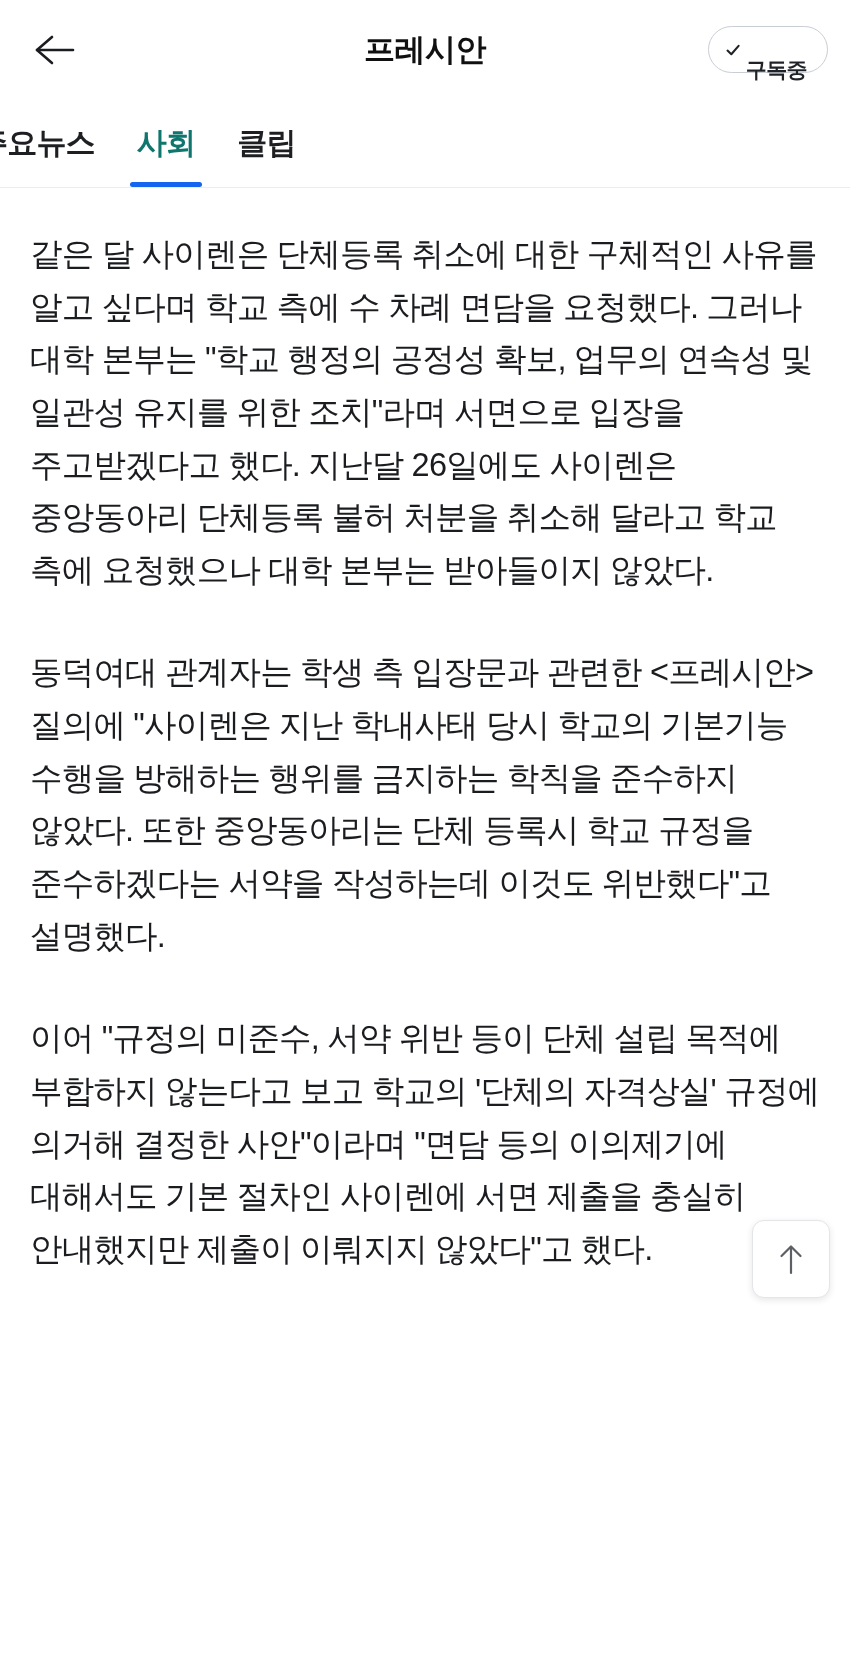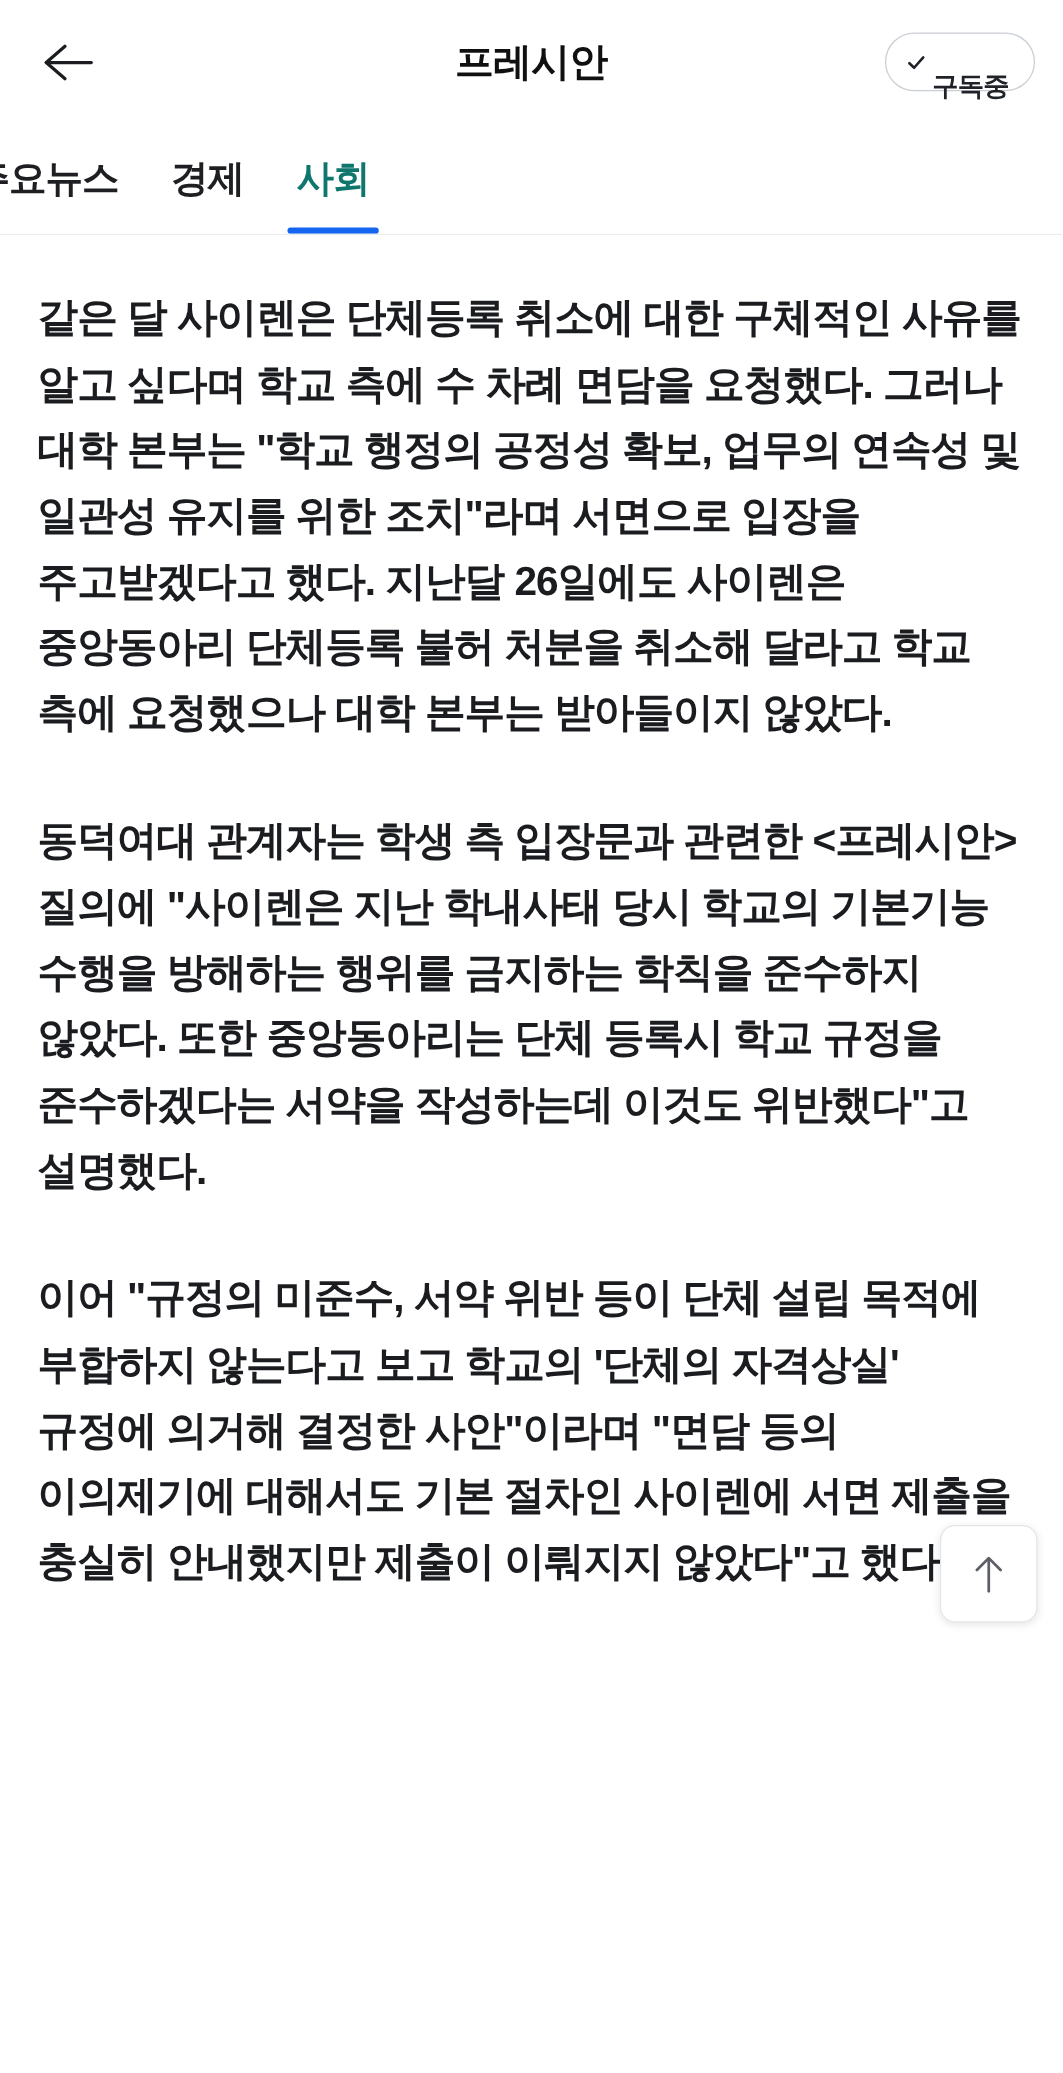--- a/index.html
+++ b/index.html
@@ -139,21 +139,20 @@
     background: #ffffff;
   }
   .article p {
     margin: 0 0 50px 0;
     font-size: 32.5px;
     line-height: 1.62;
     color: #1a1c1f;
     letter-spacing: -0.8px;
     word-break: keep-all;
     text-align: left;
-    font-weight: bold;
   }
   .article p:last-child { margin-bottom: 0; }
 
   
   .fab-top {
     position: absolute;
     right: 20px;
     bottom: 42px;
     width: 78px;
     height: 78px;
@@ -192,25 +191,25 @@
         </svg>
       </span>
       <span class="subscribe-label">구독중</span>
     </button>
   </div>
 
   <div class="tabs">
     <div class="tab">
       <span>주요뉴스</span>
     </div>
-    <div class="tab">
-      <span>경제</span>
-    </div>
     <div class="tab active">
       <span>사회</span>
+    </div>
+    <div class="tab">
+      <span>클립</span>
     </div>
   </div>
 
   <div class="article">
     <p>같은 달 사이렌은 단체등록 취소에 대한 구체적인 사유를 알고 싶다며 학교 측에 수 차례 면담을 요청했다. 그러나 대학 본부는 "학교 행정의 공정성 확보, 업무의 연속성 및 일관성 유지를 위한 조치"라며 서면으로 입장을 주고받겠다고 했다. 지난달 26일에도 사이렌은 중앙동아리 단체등록 불허 처분을 취소해 달라고 학교 측에 요청했으나 대학 본부는 받아들이지 않았다.</p>
     <p>동덕여대 관계자는 학생 측 입장문과 관련한 &lt;프레시안&gt; 질의에 "사이렌은 지난 학내사태 당시 학교의 기본기능 수행을 방해하는 행위를 금지하는 학칙을 준수하지 않았다. 또한 중앙동아리는 단체 등록시 학교 규정을 준수하겠다는 서약을 작성하는데 이것도 위반했다"고 설명했다.</p>
     <p>이어 "규정의 미준수, 서약 위반 등이 단체 설립 목적에 부합하지 않는다고 보고 학교의 '단체의 자격상실' 규정에 의거해 결정한 사안"이라며 "면담 등의 이의제기에 대해서도 기본 절차인 사이렌에 서면 제출을 충실히 안내했지만 제출이 이뤄지지 않았다"고 했다.</p>
 
     <div class="fab-top">
       <span>

